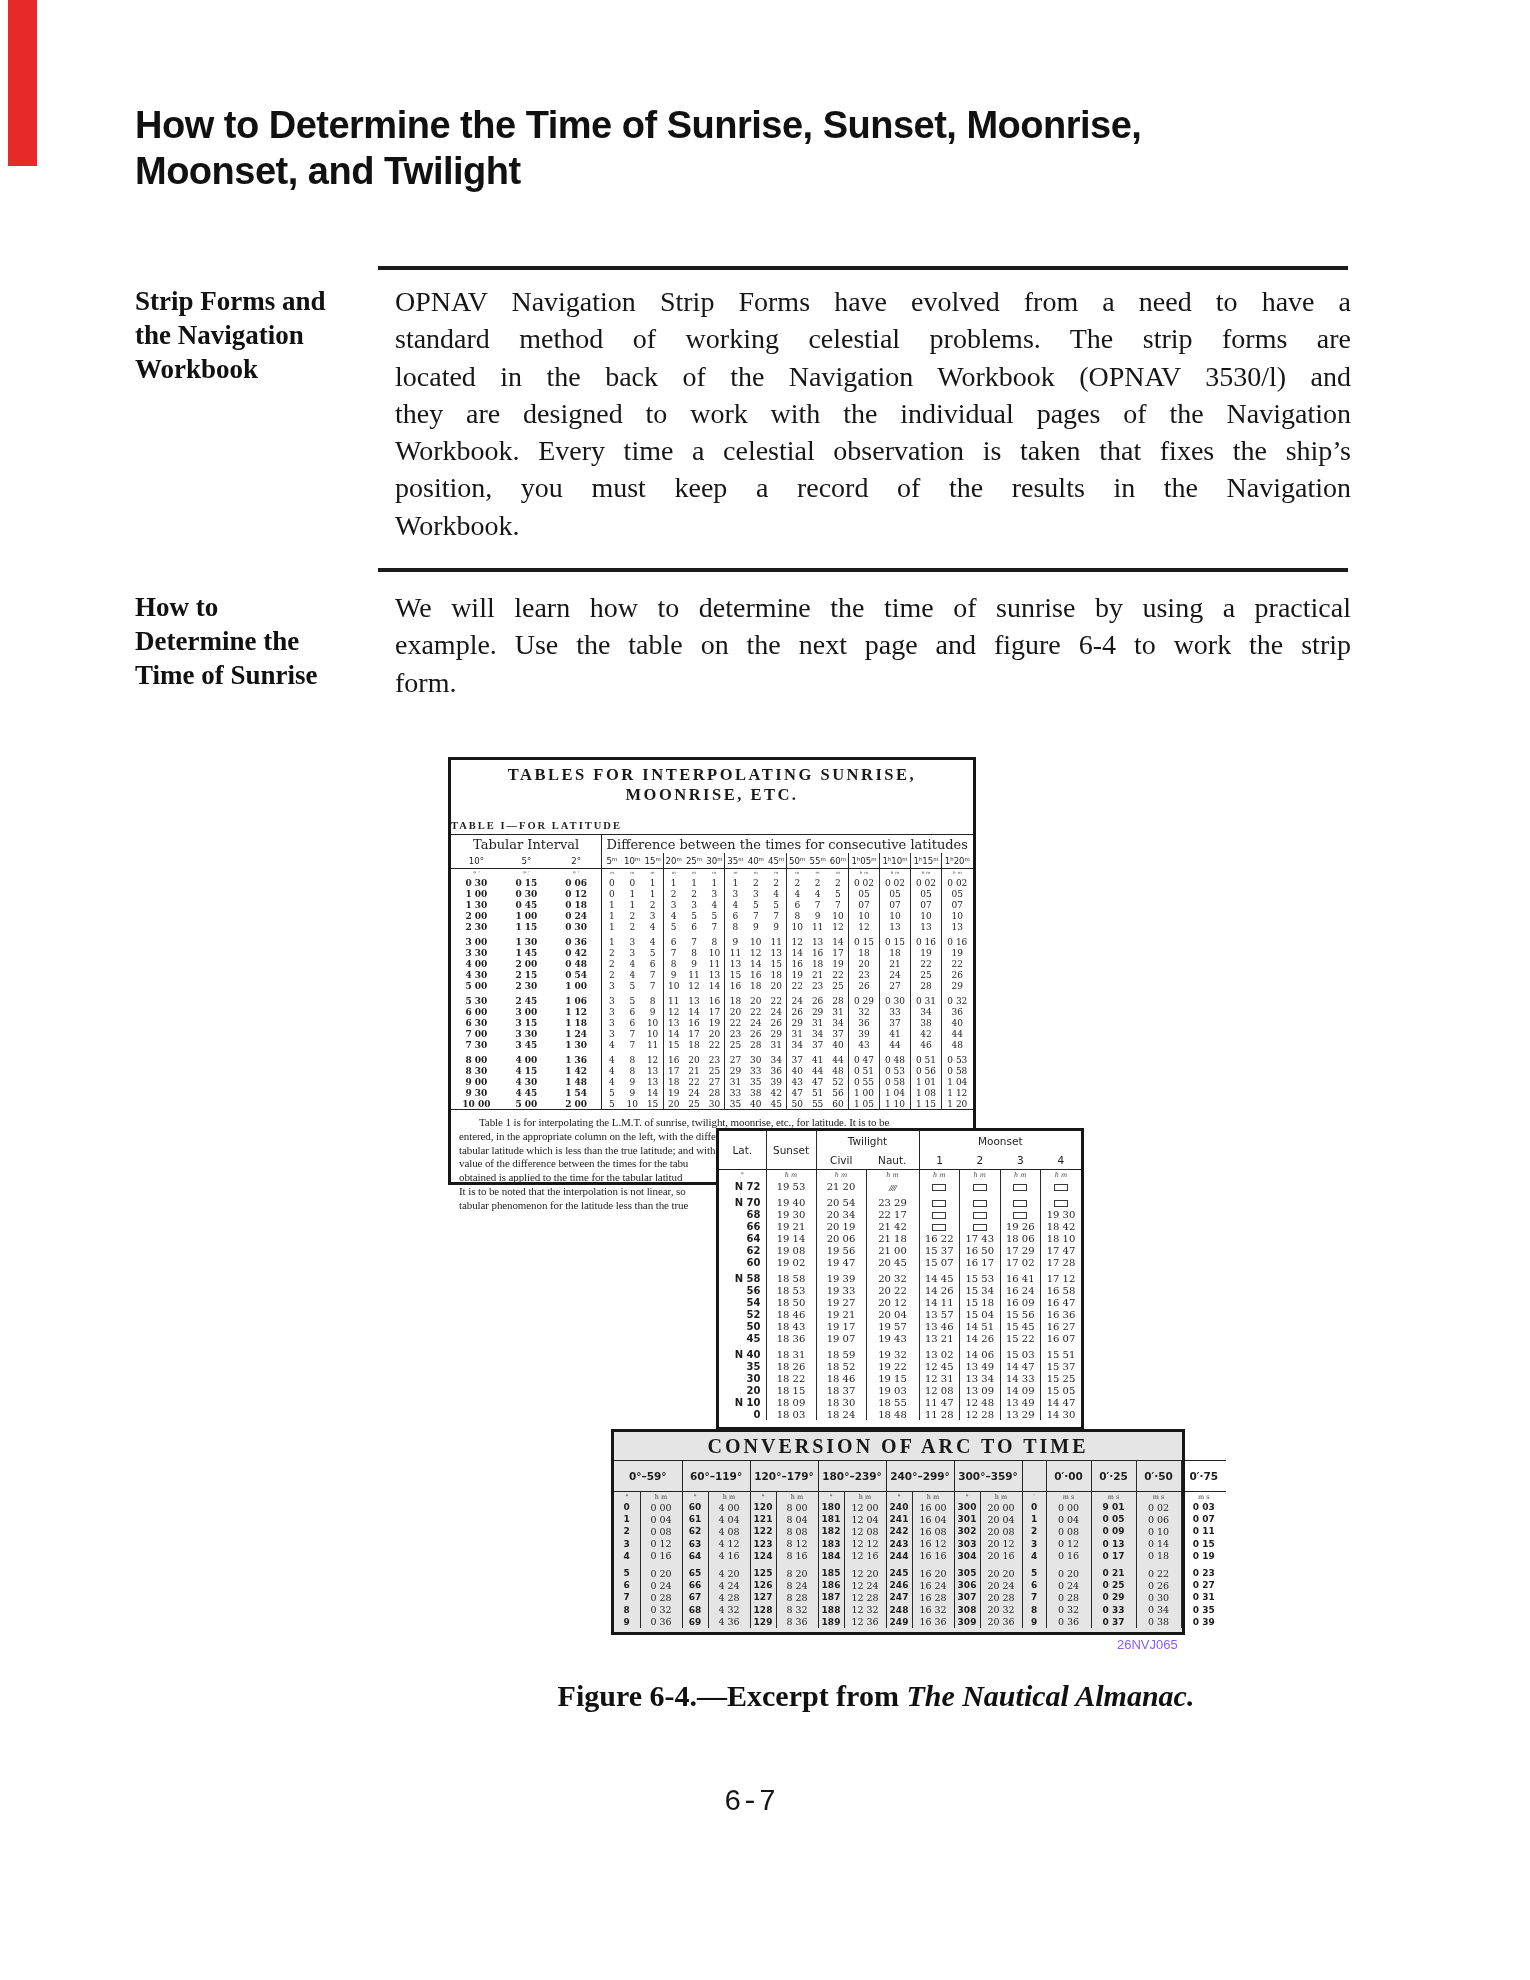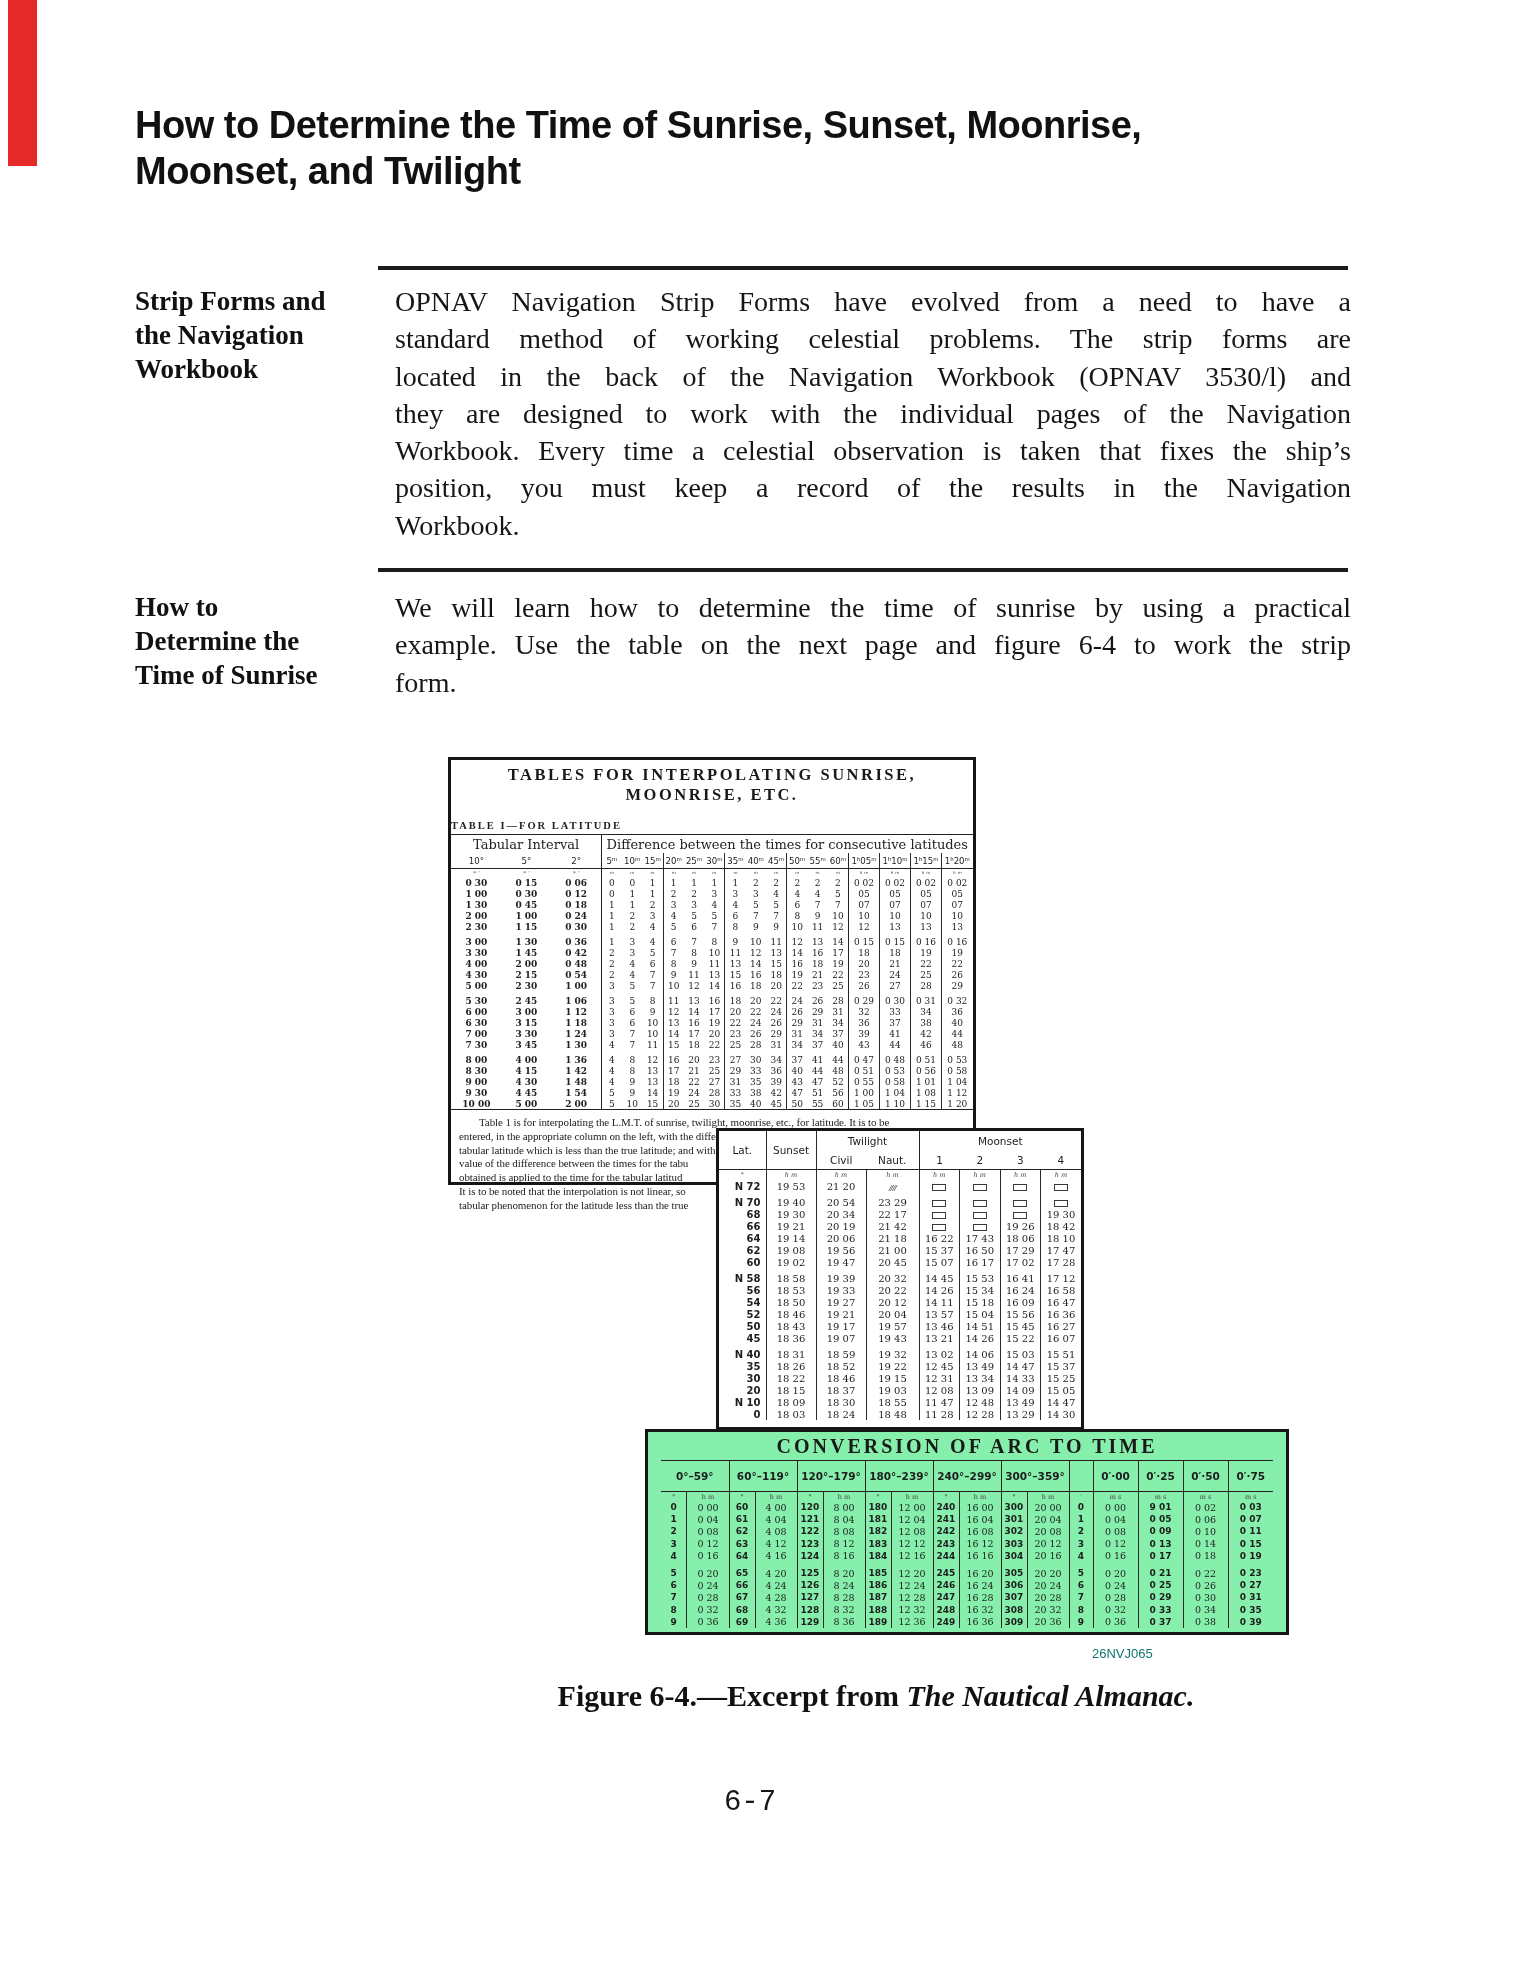--- a/index.html
+++ b/index.html
@@ -17,21 +17,21 @@
   .hrule{height:4px;background:#1c1c1c;}
 
   .side-head{left:135px;width:260px;font-weight:bold;font-size:27px;line-height:34px;color:#111;}
   .body-col{left:395px;width:956px;font-size:28px;line-height:37.3px;color:#161616;}
   .body-col .bl{white-space:nowrap;}
   .body-col .jl{text-align:justify;text-align-last:justify;white-space:normal;}
 
   
   .t1-box{left:448px;top:757px;width:528px;height:428px;border:3px solid #161616;background:#fff;z-index:1;box-sizing:border-box;}
   .lat-box{left:716px;top:1128px;width:368px;height:302px;border:3px solid #161616;background:#fff;z-index:2;box-sizing:border-box;}
-  .arc-box{left:645px;top:1429px;width:644px;height:206px;border:3px solid #161616;background:#86efac;z-index:3;box-sizing:border-box;}
+  .arc-box{left:611px;top:1429px;width:574px;height:206px;border:3px solid #161616;background:#e5e5e5;z-index:3;box-sizing:border-box;}
 
   .t1-title{margin-top:5px;text-align:center;font-size:16.5px;letter-spacing:2.5px;color:#191919;font-weight:600;}
   .t1-sub{margin:15px 0 3px;font-size:10.5px;letter-spacing:2px;color:#222;font-weight:600;}
 
   table{border-collapse:collapse;table-layout:fixed;}
   td,th{padding:0;font-weight:normal;overflow:hidden;white-space:nowrap;}
 
   .t1-grid{width:518px;margin:0 auto;border-top:1.6px solid #222;border-bottom:1.6px solid #222;
            font-family:"DejaVu Serif",serif;font-size:9px;color:#222;}
   .t1-grid .ga{font-size:13px;text-align:center;height:18px;}
@@ -61,21 +61,21 @@
   .hsl{font-style:italic;font-size:8px;letter-spacing:-1px;color:#333;}
 
   .arc-title{margin-top:3px;text-align:center;font-size:20px;letter-spacing:3px;color:#191919;font-weight:600;}
   .arc-grid{width:612px;margin:2px auto 0;border-top:1.6px solid #222;font-family:"DejaVu Serif",serif;font-size:9.5px;color:#1d1d1d;}
   .arc-grid th{font-family:"DejaVu Sans","DejaVu Serif",sans-serif;font-size:10.5px;font-weight:bold;text-align:center;height:30px;border-bottom:1.4px solid #222;}
   .arc-grid .un{font-size:6.5px;text-align:center;height:9px;color:#444;border-bottom:none;}
   .arc-grid td{text-align:center;height:12.2px;}
   .arc-grid .bold{font-weight:bold;font-family:"DejaVu Sans","DejaVu Serif",sans-serif;font-size:9px;}
   .arc-grid .gap td{padding-top:5px;}
 
-  .watermark{left:1092px;top:1637px;font-family:"Liberation Sans",sans-serif;font-size:13px;color:#0f766e;z-index:4;margin-top:9px;}
+  .watermark{left:1117px;top:1637px;font-family:"Liberation Sans",sans-serif;font-size:13px;color:#8b5cf6;z-index:4;}
 
   .caption{left:520px;top:1679px;width:712px;text-align:center;font-weight:bold;font-size:30px;color:#111;}
   .caption .it{font-style:italic;}
   .page-num{left:640px;top:1786px;width:220px;text-align:center;font-size:29px;color:#161616;font-family:Liberation Mono, monospace;}
 </style>
 </head>
 <body>
 
 <div class="abs red-mark"></div>
 

